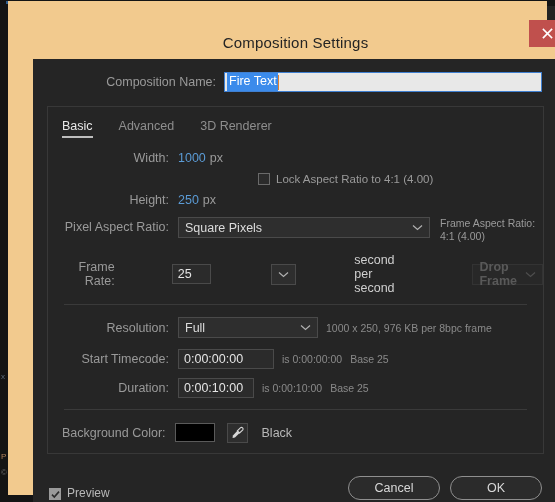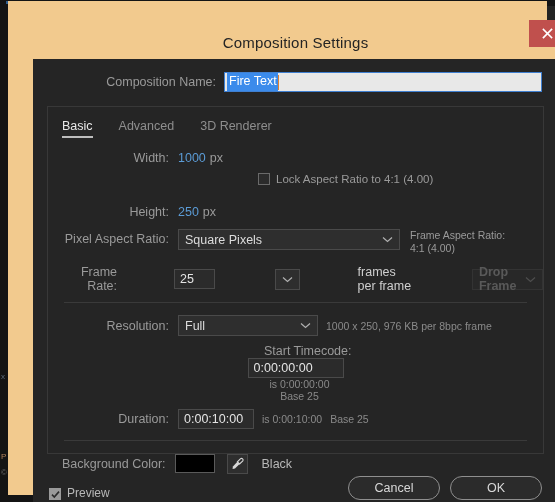--- a/index.html
+++ b/index.html
@@ -280,34 +280,34 @@
 
           <div class="fields">
 
 
             <div class="row" style="min-height:22px;margin-bottom:0;">
               <div class="lab">Width:</div>
               <span class="numtext">1000</span>
               <span class="unit">px</span>
             </div>
 
-            <div class="row" style="min-height:20px;margin-bottom:12px;padding-left:210px;">
+            <div class="row" style="min-height:20px;margin-bottom:0;padding-left:210px;">
               <span class="chkbox"></span>
               <span class="chk-label">Lock Aspect Ratio to 4:1 (4.00)</span>
             </div>
 
             <div class="row" style="min-height:22px;margin-bottom:2px;">
               <div class="lab">Height:</div>
               <span class="numtext">250</span>
               <span class="unit">px</span>
             </div>
 
             <div class="row" style="align-items:flex-start;margin-top:6px;">
               <div class="lab" style="padding-top:3px;">Pixel Aspect Ratio:</div>
-              <div class="select" style="width:222px;">
+              <div class="select" style="width:252px;">
                 <span class="sv">Square Pixels</span>
                 <span class="chev">
                   <svg width="11" height="7" viewBox="0 0 11 7">
                       <path d="M1 1.5 L5.5 5.5 L10 1.5" fill="none" stroke="#b0b0b0" stroke-width="1.2"></path>
                     </svg>
                 </span>
               </div>
               <div style="margin-left:10px;">
                 <div class="sidecaption">Frame Aspect Ratio:</div>
                 <div class="sidecaption">4:1 (4.00)</div>
@@ -317,21 +317,21 @@
             <div class="row" style="margin-top:10px;gap:48px;">
               <div class="lab">Frame Rate:</div>
               <div class="field" style="width:62px;">25</div>
               <div class="select" style="width:26px;margin-left:12px;justify-content:center;">
                 <span class="chev" style="margin:0;">
                   <svg width="11" height="7" viewBox="0 0 11 7">
                       <path d="M1 1.5 L5.5 5.5 L10 1.5" fill="none" stroke="#b0b0b0" stroke-width="1.2"></path>
                     </svg>
                 </span>
               </div>
-              <span class="unit" style="margin-left:10px;color:#cfcfcf;">frames per frame</span>
+              <span class="unit" style="margin-left:10px;color:#cfcfcf;">second per second</span>
               <div class="select disabled" style="width:114px;margin-left:12px;font-weight:bold;">
                 <span class="sv">Drop Frame</span>
                 <span class="chev">
                   <svg width="11" height="7" viewBox="0 0 11 7">
                       <path d="M1 1.5 L5.5 5.5 L10 1.5" fill="none" stroke="#4e4e4e" stroke-width="1.2"></path>
                     </svg>
                 </span>
               </div>
             </div>
 
@@ -343,21 +343,21 @@
                 <span class="sv">Full</span>
                 <span class="chev">
                   <svg width="11" height="7" viewBox="0 0 11 7">
                       <path d="M1 1.5 L5.5 5.5 L10 1.5" fill="none" stroke="#b0b0b0" stroke-width="1.2"></path>
                     </svg>
                 </span>
               </div>
               <span class="hint">1000 x 250, 976 KB per 8bpc frame</span>
             </div>
 
-            <div class="row" style="margin-top:6px;flex-direction:column;">
+            <div class="row" style="margin-top:6px;">
               <div class="lab">Start Timecode:</div>
               <div class="field" style="width:96px;">0:00:00:00</div>
               <span class="hint">is 0:00:00:00</span>
               <span class="hint">Base 25</span>
             </div>
 
             <div class="row" style="margin-top:4px;">
               <div class="lab">Duration:</div>
               <div class="field" style="width:76px;">0:00:10:00</div>
               <span class="hint">is 0:00:10:00</span>

